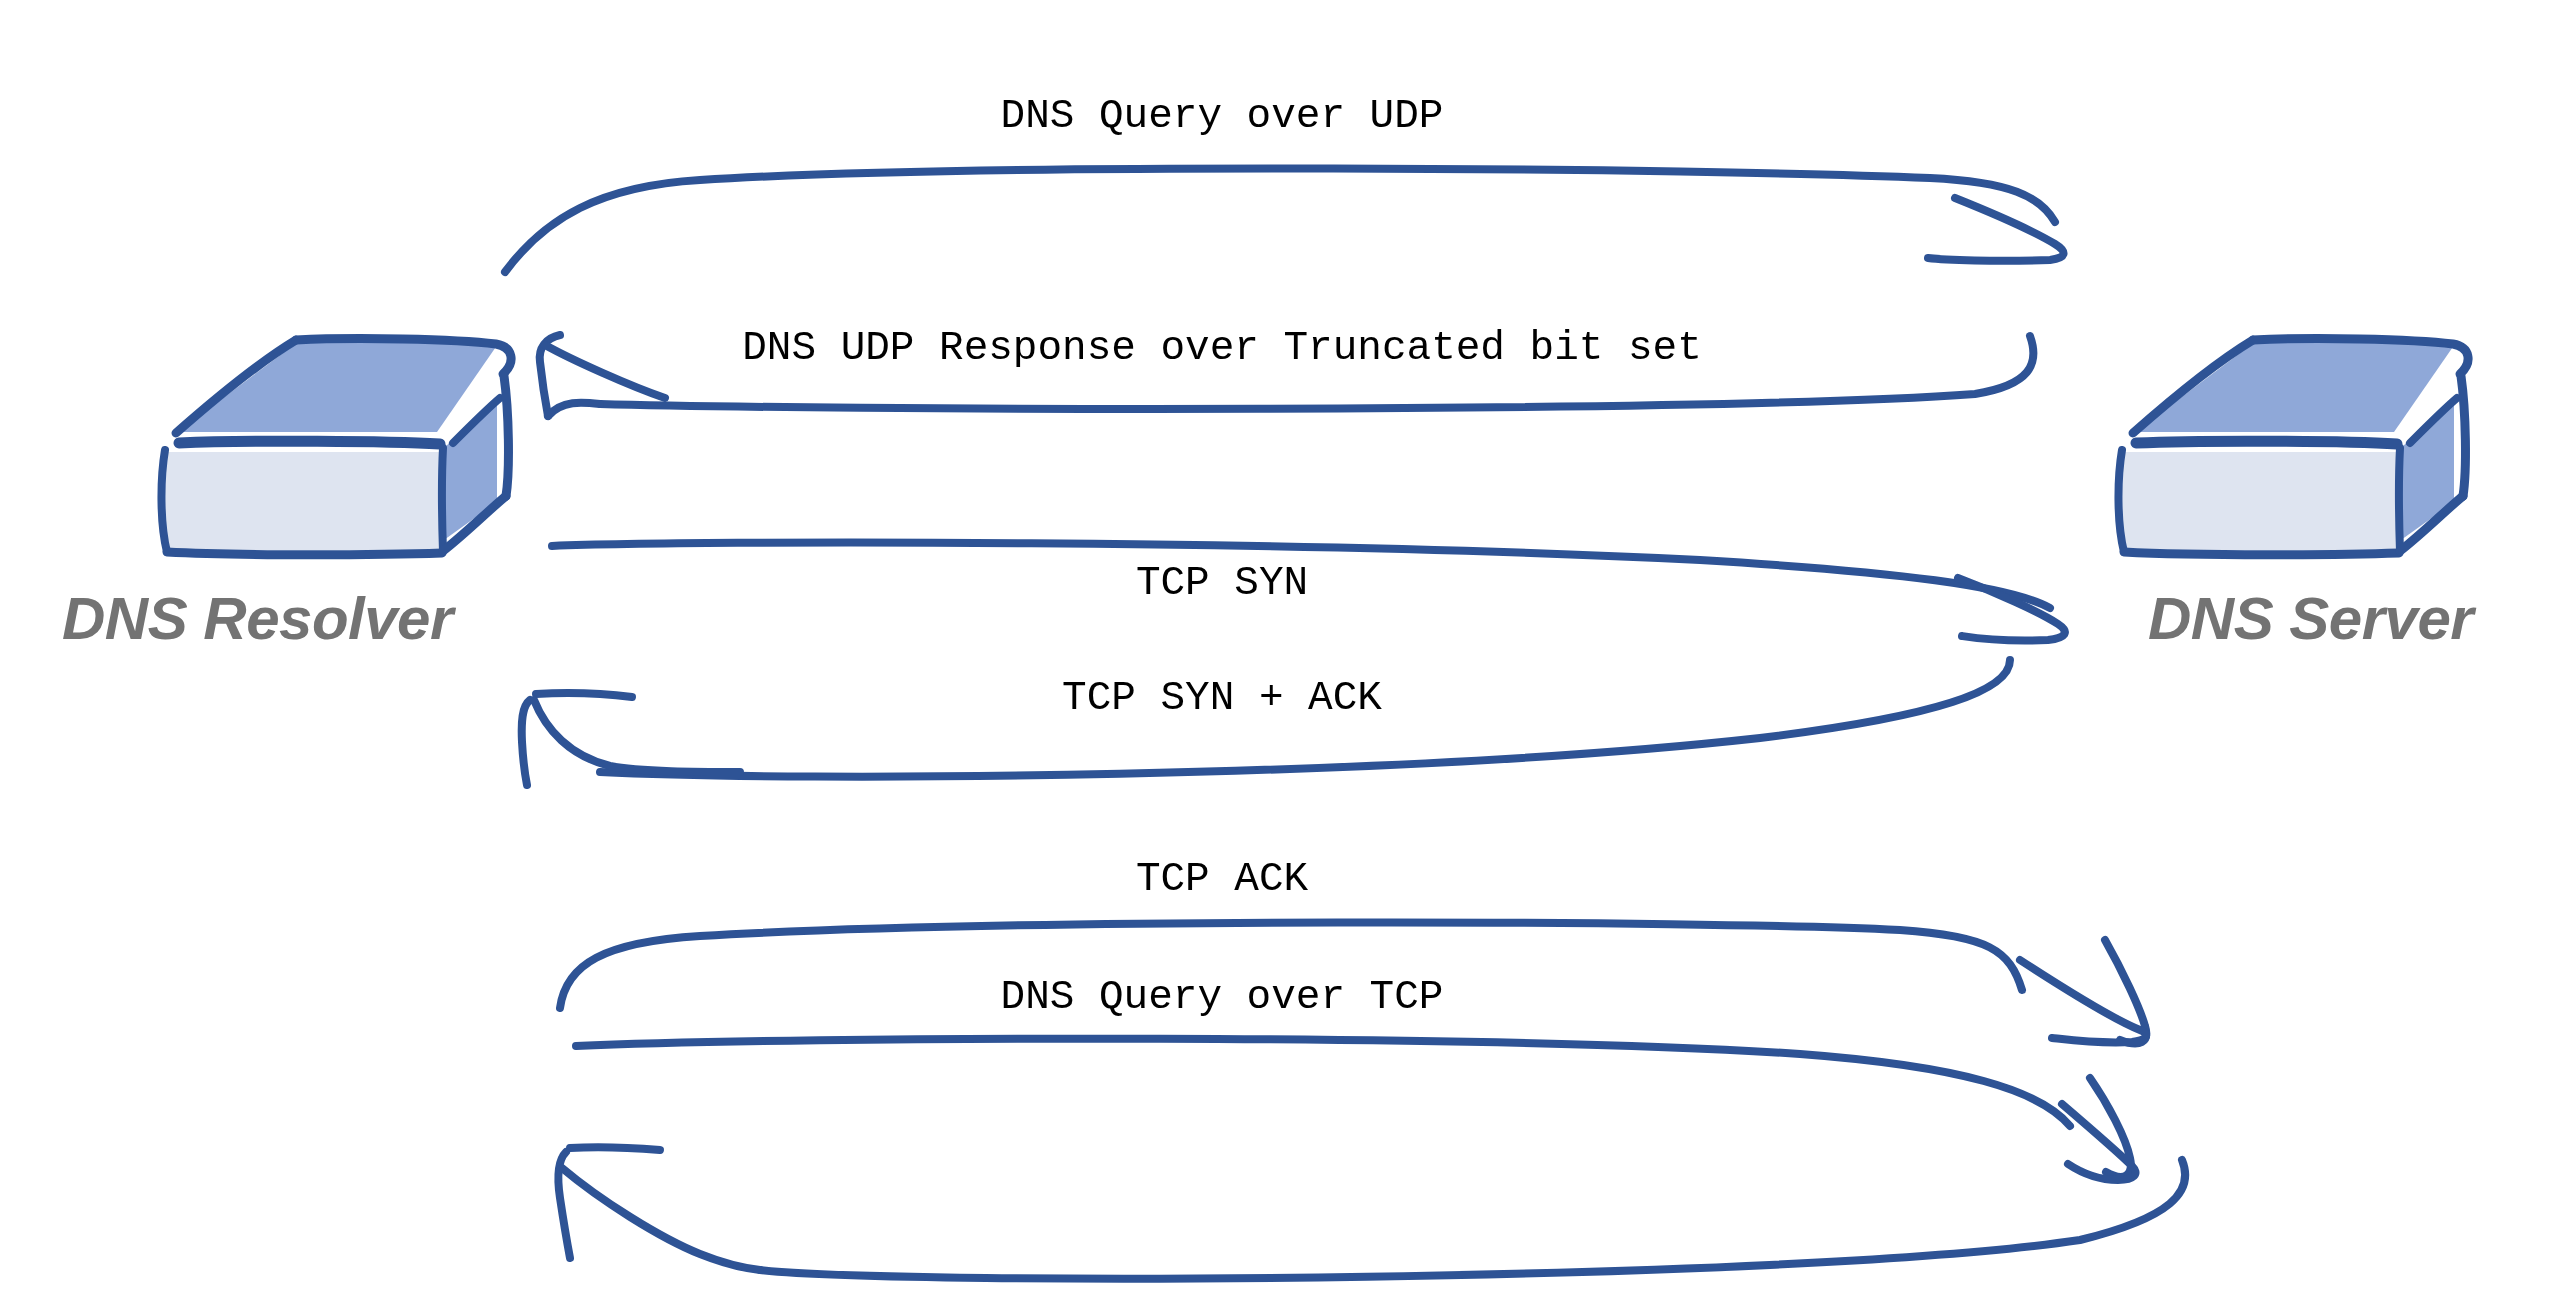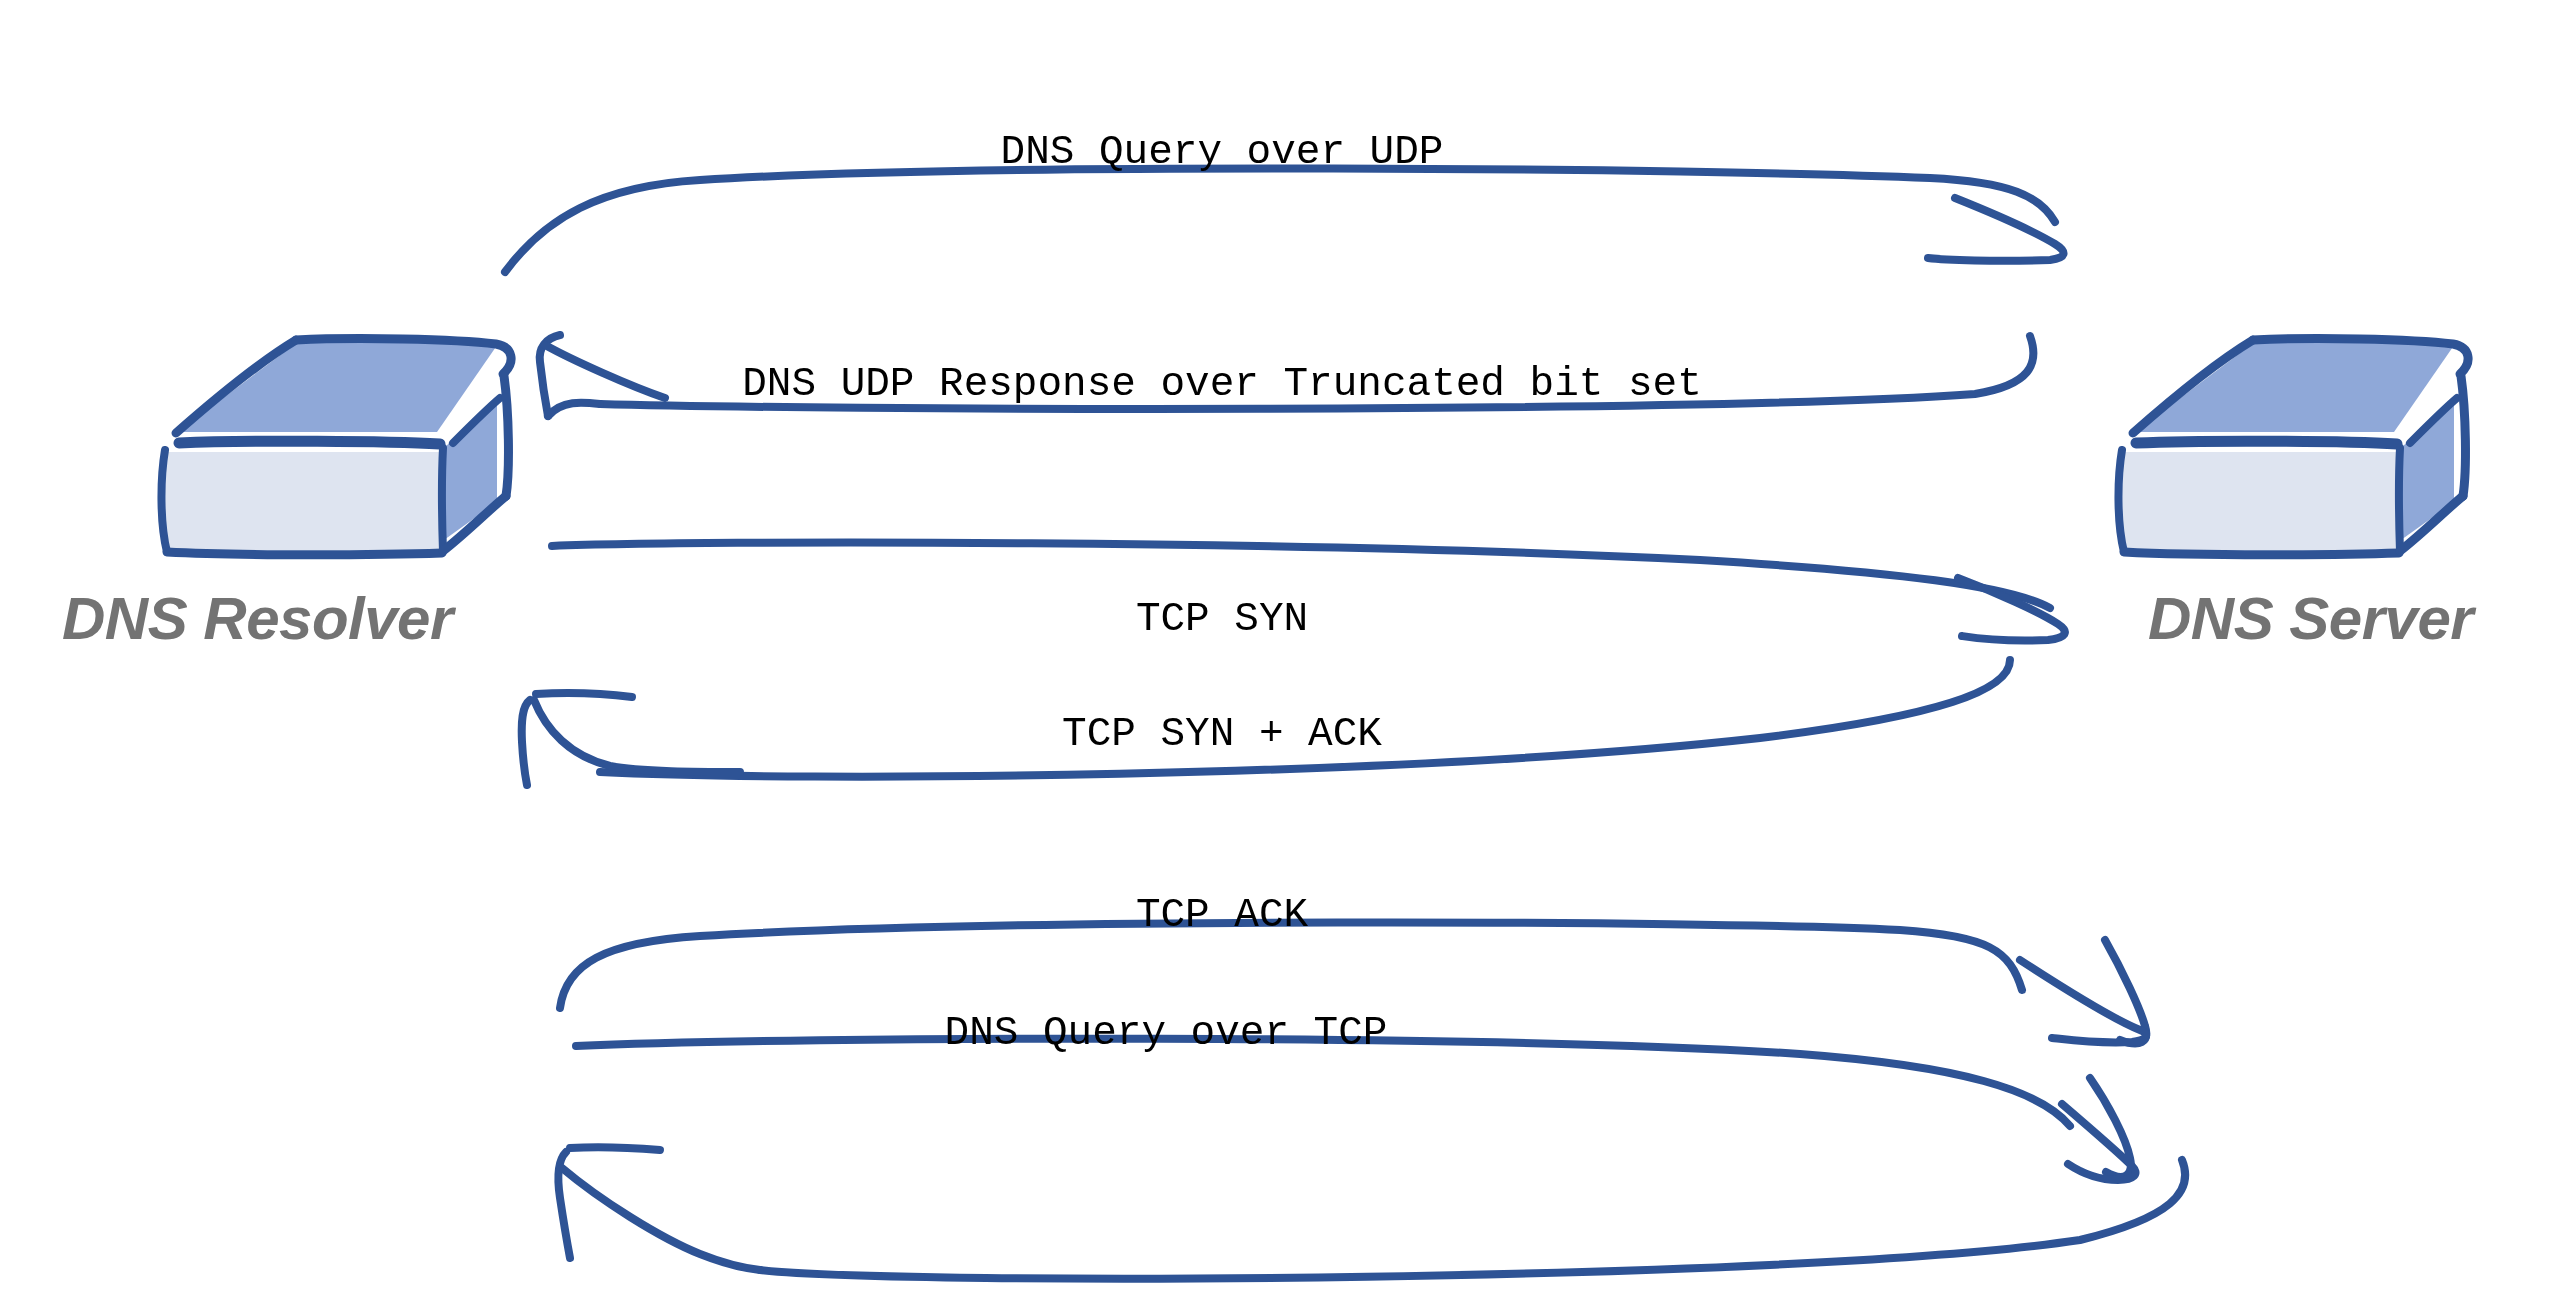--- a/index.html
+++ b/index.html
@@ -37,28 +37,27 @@
   #label-server   { left: 2148px; top: 584px; }
 
   .edge-label {
     position: absolute;
     font-family: "Liberation Mono", monospace;
     font-size: 41px;
     color: #000000;
     white-space: nowrap;
     transform: translateX(-50%);
     letter-spacing: 0px;
-    margin-top: 36px;
   }
   #edge-label-0 { left: 1222px; top: 93px;  }
   #edge-label-1 { left: 1222px; top: 325px; }
   #edge-label-2 { left: 1222px; top: 560px; }
   #edge-label-3 { left: 1222px; top: 675px; }
   #edge-label-4 { left: 1222px; top: 856px; }
-  #edge-label-5 { left: 1166px; top: 974px; }
+  #edge-label-5 { left: 1222px; top: 974px; }
   #edge-label-6 { left: 1222px; top: 1148px; }
 </style>
 </head>
 <body>
 
 <div id="canvas">
 
   <svg id="sketch" viewBox="0 0 2566 1306">
     <defs>
       <style>

